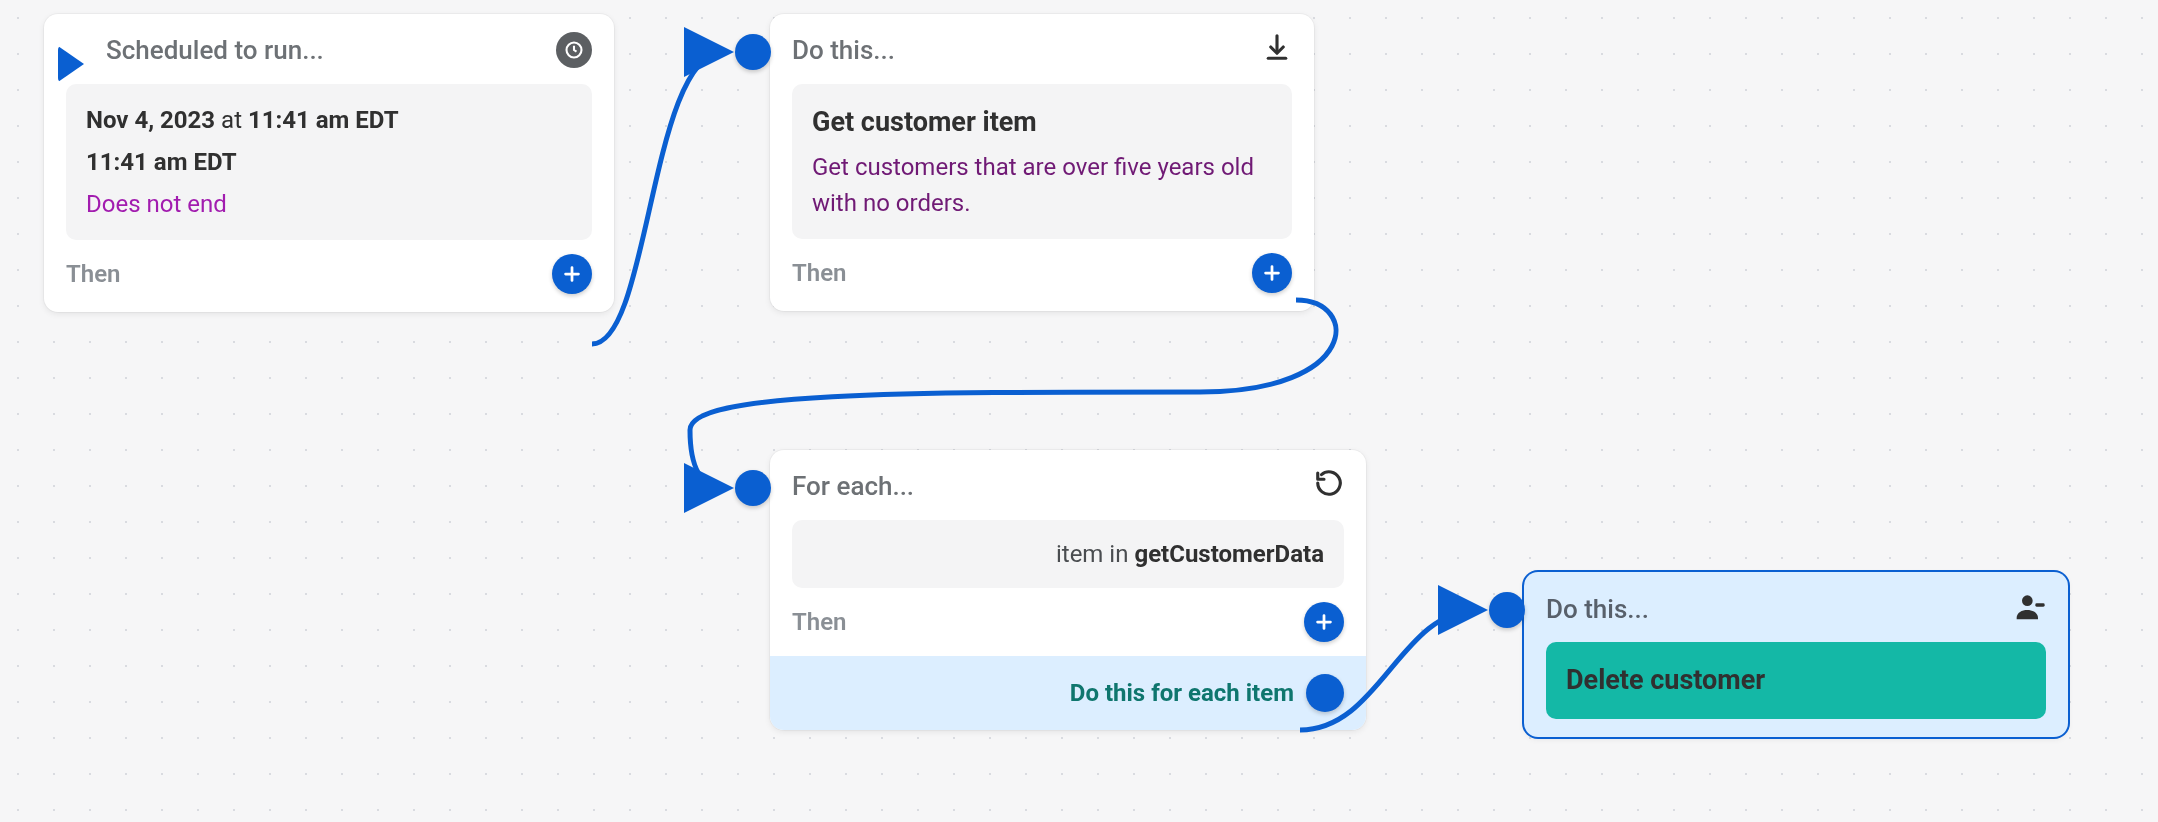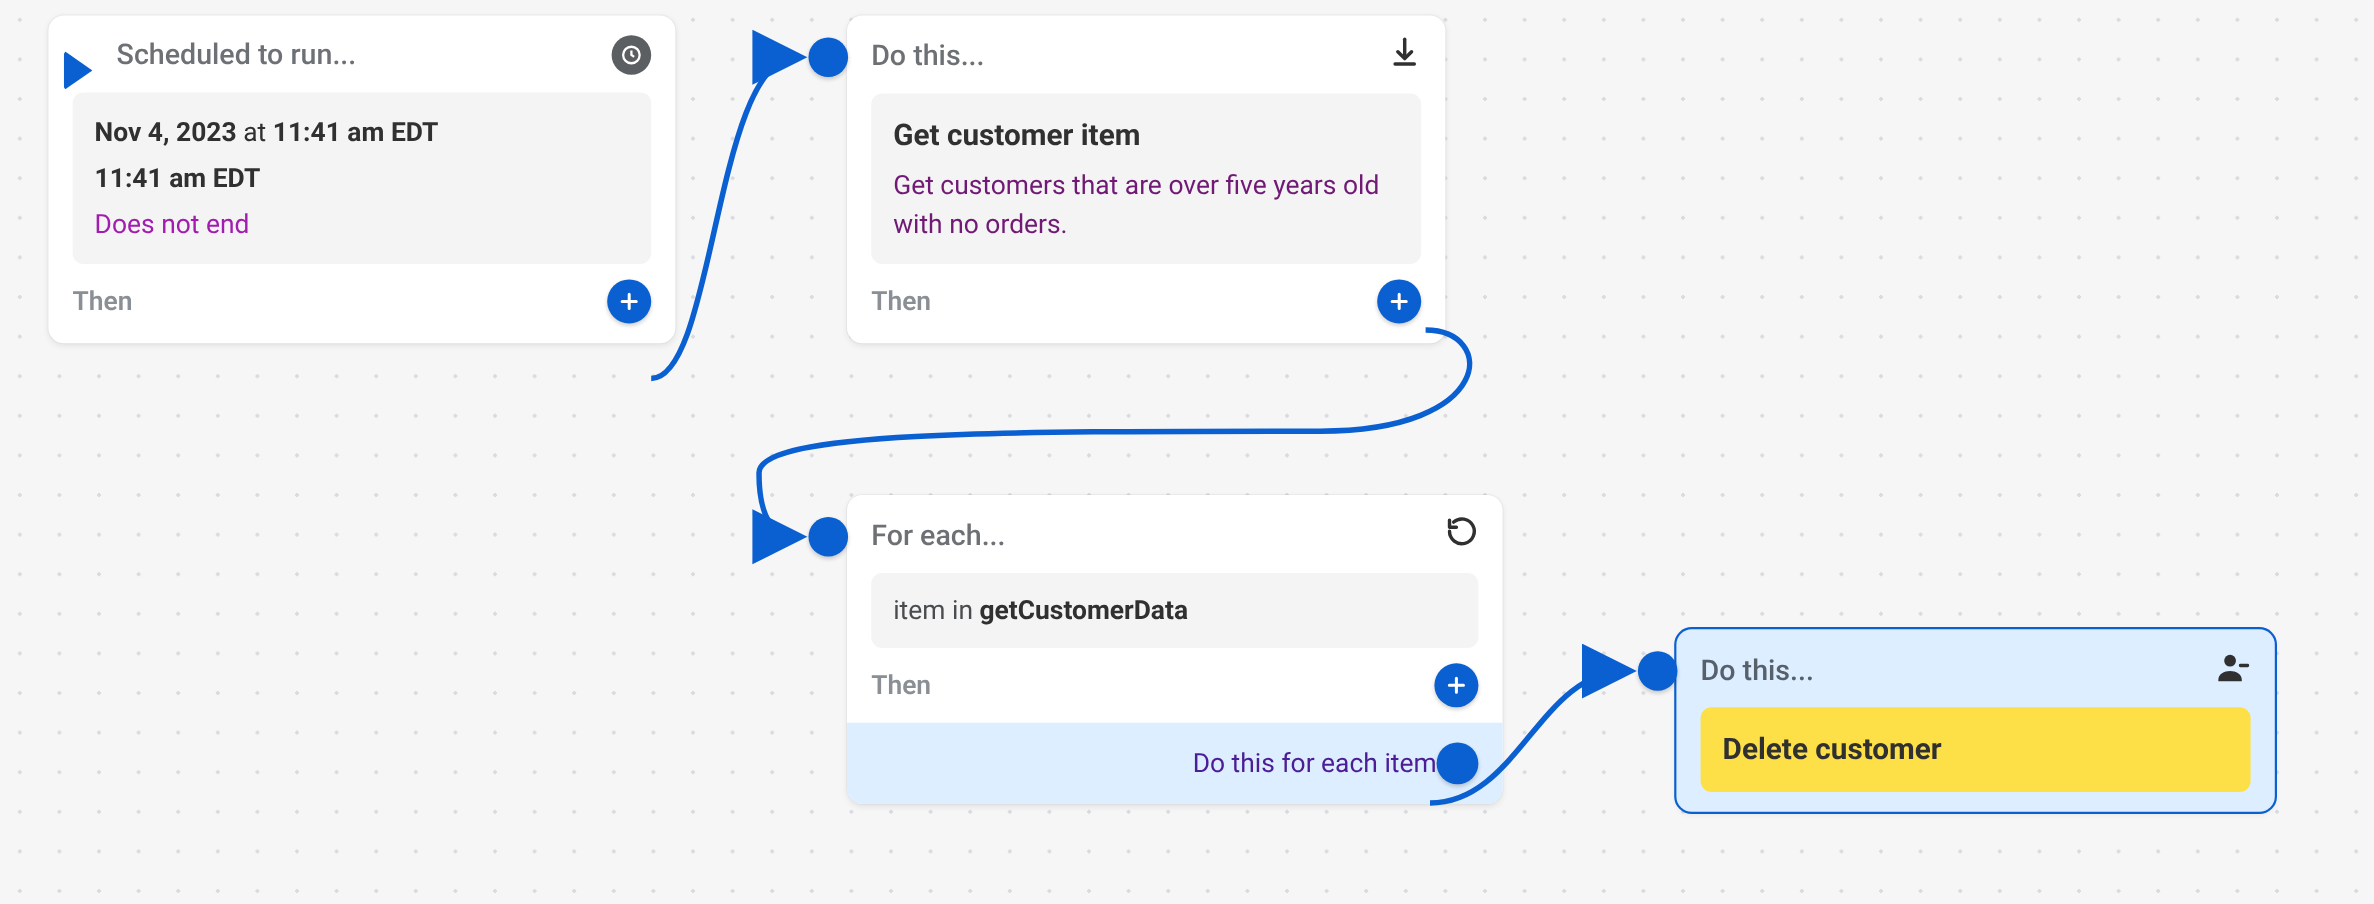--- a/index.html
+++ b/index.html
@@ -54,23 +54,24 @@
   }
   .foreach-sub {
     background: #dceeff;
     margin: 14px -22px -18px -22px;
     padding: 18px 22px;
     border-bottom-left-radius: 14px;
     border-bottom-right-radius: 14px;
     display: flex;
     justify-content: flex-end;
     align-items: center;
-    color: #4c1d95;
+    color: #0f766e;
     font-size: 24px;
-    font-weight: 400;
+    font-weight: 700;
+    gap: 12px;
   }
   .plus-btn {
     width: 40px; height: 40px;
     background: #0a5fd1;
     border-radius: 50%;
     display: inline-flex;
     align-items: center;
     justify-content: center;
     color: #fff;
     font-size: 28px;
@@ -112,21 +113,21 @@
   svg.connector {
     position: absolute;
     overflow: visible;
     pointer-events: none;
   }
   .selected {
     background: #dceeff;
     box-shadow: 0 0 0 2px #0a5fd1, 0 2px 6px rgba(0,0,0,.08);
   }
   .selected .card-body {
-    background: #fde047;
+    background: #14b8a6;
   }
   .selected .card-header { color:#58606b; }
 </style>
 </head>
 <body>
 
 <div class="card" style="left:28px; top:14px; width:570px;margin-left:16px;">
   <div class="play-triangle"></div>
   <div class="card-header" style="padding-left:40px;">
     <span>Scheduled to run...</span>
@@ -187,21 +188,21 @@
 <div class="card" style="left:770px; top:450px; width:596px; padding-bottom:18px;">
   <div class="card-header">
     <span>For each...</span>
     <span>
       <svg width="30" height="30" viewBox="0 0 24 24" fill="none" stroke="#303030" stroke-width="2.5" stroke-linecap="round" stroke-linejoin="round">
           <path d="M3 12a9 9 0 1 0 3-6.7"></path>
           <path d="M3 4v5h5"></path>
         </svg>
     </span>
   </div>
-  <div class="card-body" style="padding:16px 20px;">
+  <div class="card-body" style="padding:16px 20px;text-align:right;">
     <span style="color:#4a4d50;">item in</span>
     <strong>getCustomerData</strong>
   </div>
   <div class="card-footer">
     <span>Then</span>
     <span class="plus-btn">
       <svg width="22" height="22" viewBox="0 0 24 24" fill="none" stroke="#fff" stroke-width="3" stroke-linecap="round">
           <path d="M12 5v14M5 12h14"></path>
         </svg>
     </span>

